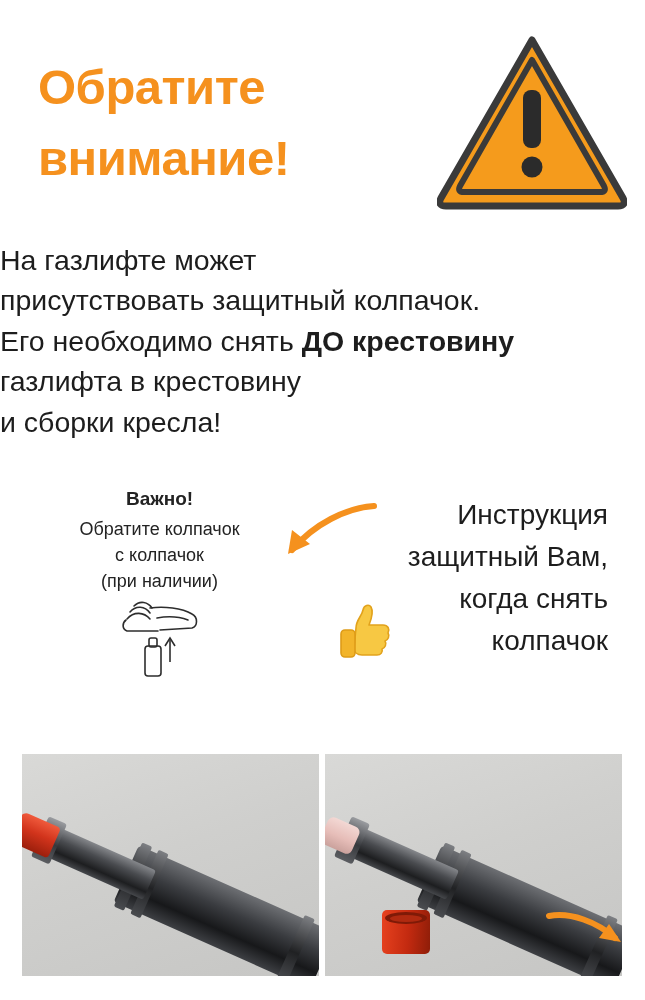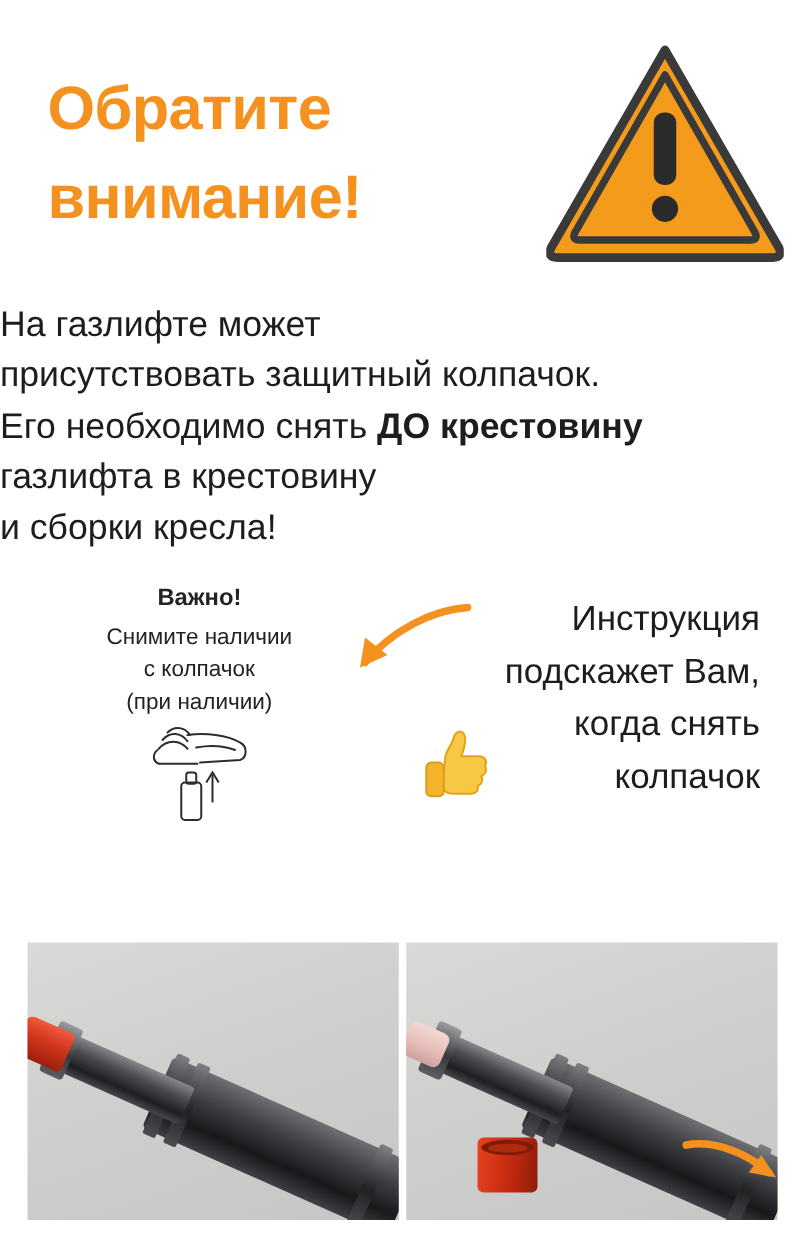--- a/index.html
+++ b/index.html
@@ -43,21 +43,21 @@
     text-align: left;
     font-size: 28.5px;
     line-height: 1.42;
     color: #1d1d1d;
   }
   .lead .b { font-weight: bold; }
 
   
   .mid {
     position: absolute;
-    top: 456px; left: 0; width: 645px; height: 260px;
+    top: 476px; left: 0; width: 645px; height: 260px;
   }
   .label-block {
     position: absolute;
     left: 52px; top: 10px;
     width: 215px;
     text-align: center;
     color: #232323;
   }
   .label-block .t1 {
     font-size: 19px; font-weight: bold; line-height: 1.35;
@@ -203,21 +203,21 @@
       <span>Его необходимо снять </span><span class="b">ДО крестовину</span>
     </div>
     <div>газлифта в крестовину</div>
     <div>и сборки кресла!</div>
   </div>
 
   <div class="mid">
     <div class="label-block">
       <div class="t1">Важно!</div>
       <div class="t2">
-        <div>Снимите наличии</div>
+        <div>Обратите колпачок</div>
         <div>с колпачок</div>
         <div>(при наличии)</div>
       </div>
     </div>
 
     <svg class="hand-diagram" viewBox="0 0 108 90">
       <g fill="none" stroke="#2d2d2d" stroke-width="1.6" stroke-linecap="round">
         <path d="M26 10 C32 4 40 6 44 12"></path>
         <path d="M22 16 C28 9 37 10 42 17"></path>
         <path d="M19 23 C26 15 36 16 42 23"></path>
@@ -233,21 +233,21 @@
       </g>
     </svg>
 
     <svg class="curved-arrow" viewBox="0 0 110 70" style="position:absolute; left:270px; top:24px;">
       <path d="M104 6 C76 8 44 24 22 50" fill="none" stroke="#F5911E" stroke-width="6" stroke-linecap="round"></path>
       <path d="M18 54 L22 30 L40 44 Z" fill="#F5911E"></path>
     </svg>
 
     <div class="right-text" style="position:absolute; left:330px; top:18px;">
       <div>Инструкция</div>
-      <div>подскажет Вам,</div>
+      <div>защитный Вам,</div>
       <div>когда снять</div>
       <div>колпачок</div>
     </div>
 
     <svg style="position:absolute; left:336px; top:126px; width:56px; height:60px;" viewBox="0 0 56 60">
       <path d="M20 26 C20 18 26 14 27 8 C28 3 33 2 35 5 C38 10 35 18 33 23 L47 23 C52 23 54 27 52 31 C54 34 52 38 49 39 C51 42 49 46 46 47 C47 50 45 53 41 53 L26 53 C21 53 18 50 18 46 Z" fill="#F7C843" stroke="#E2A21C" stroke-width="1.6" stroke-linejoin="round"></path>
       <rect x="5" y="28" width="14" height="27" rx="4" fill="#F2B42A" stroke="#DE9C18" stroke-width="1.6"></rect>
     </svg>
   </div>
 

